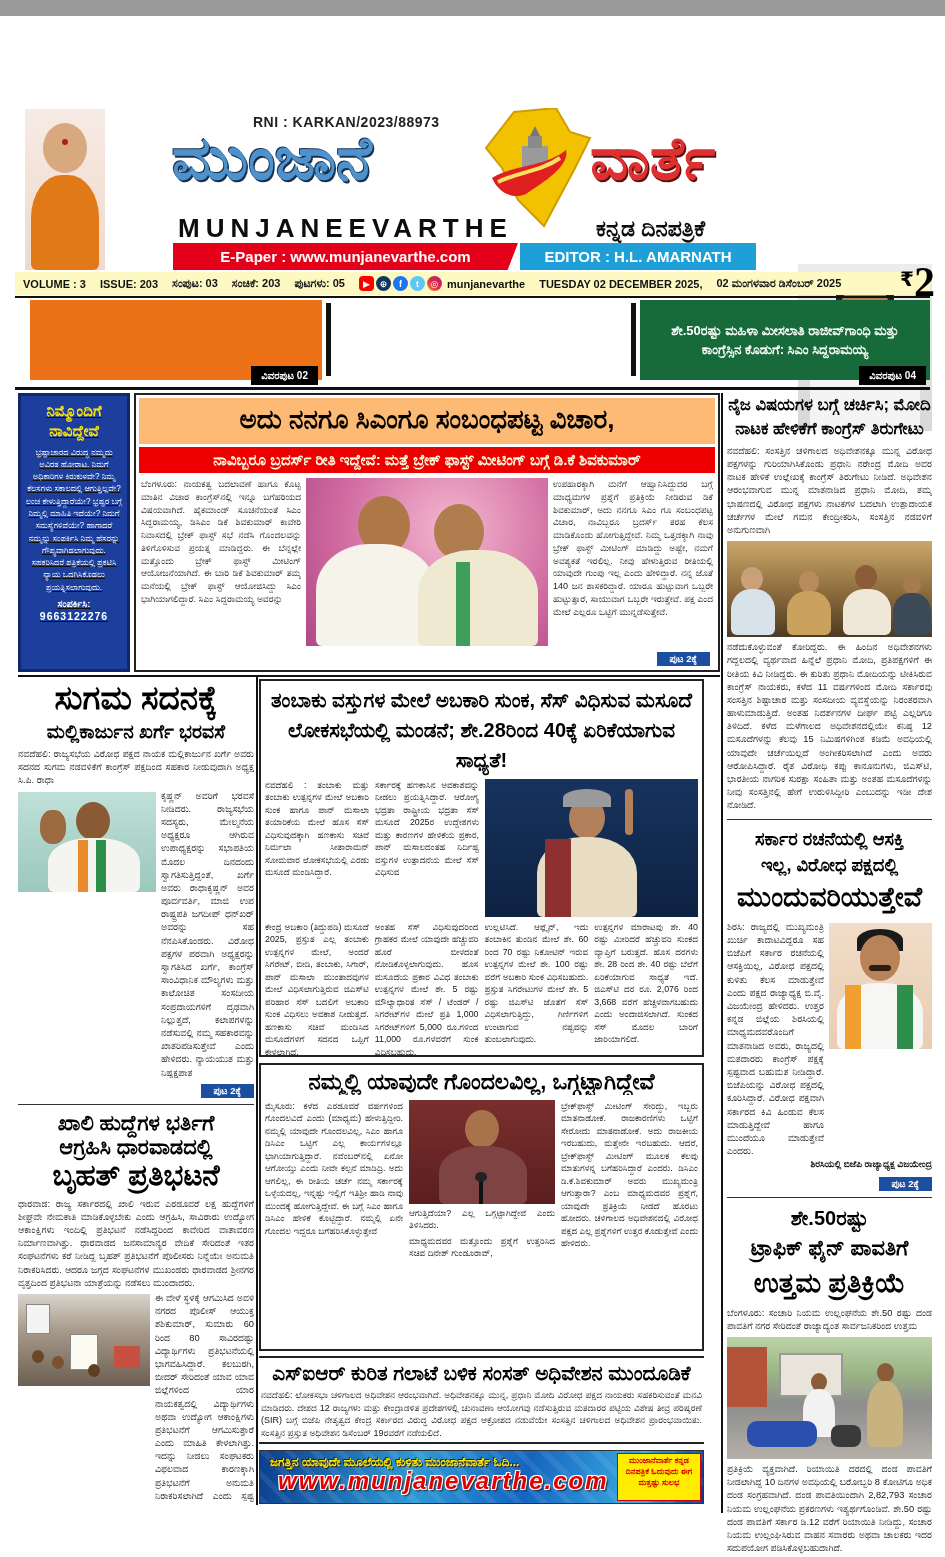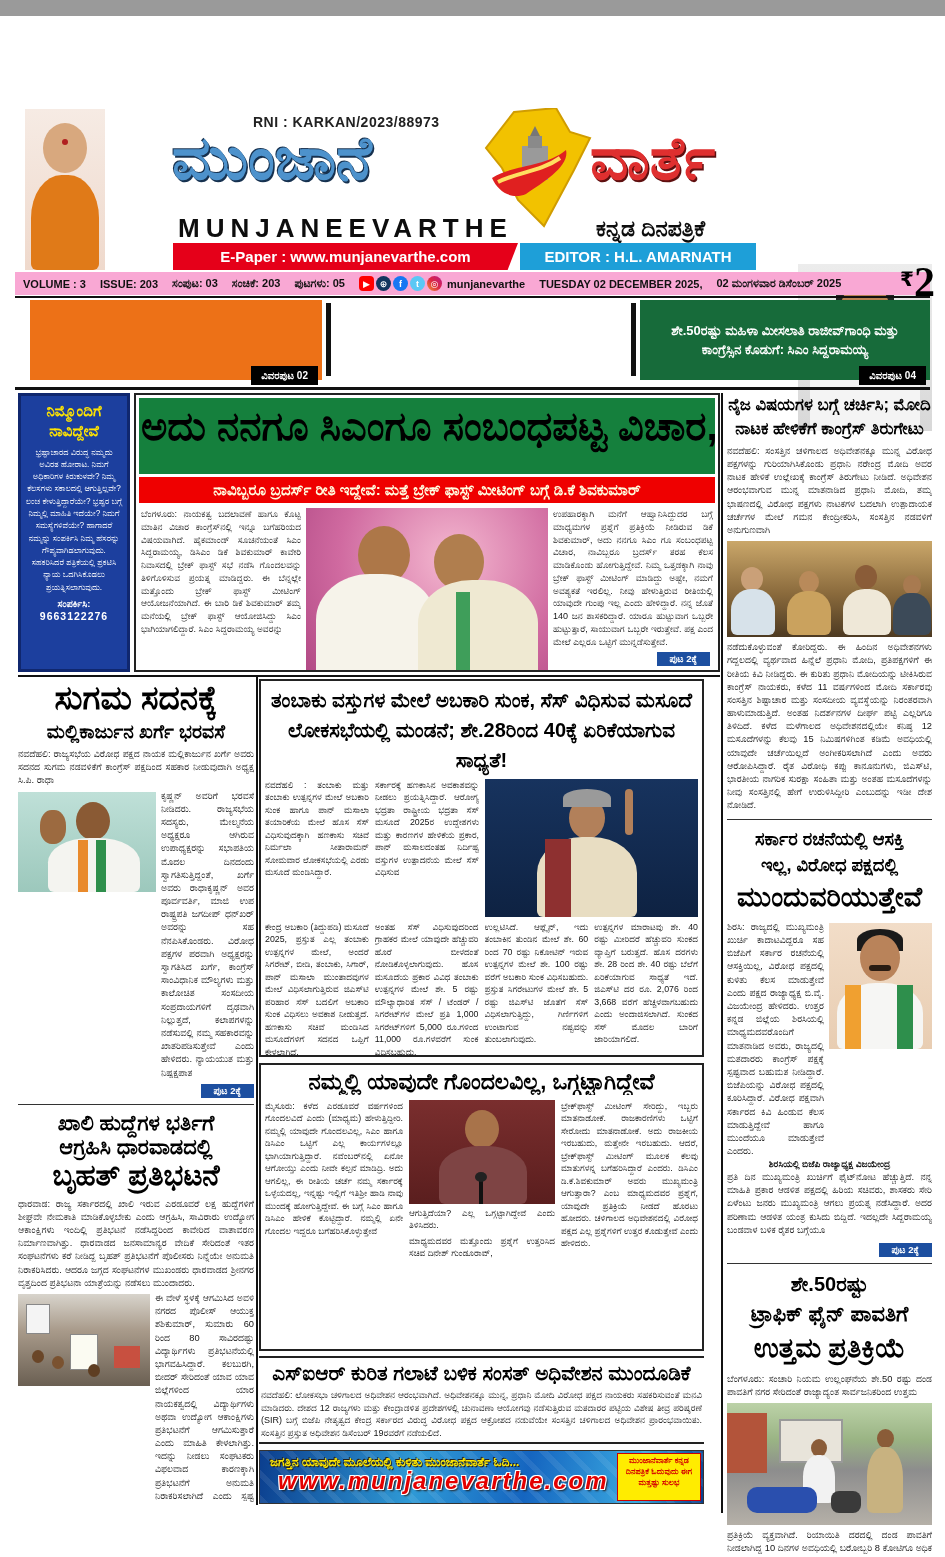--- a/index.html
+++ b/index.html
@@ -58,21 +58,21 @@
   <div class="abs" style="left:520px;top:227px;width:236px;height:27px;background:#1e9fd8;color:#fff;font-size:15px;font-weight:bold;
               display:flex;align-items:center;justify-content:center;">EDITOR : H.L. AMARNATH</div>
 
   <div class="abs photo" style="left:798px;top:87px;width:134px;height:167px;background:linear-gradient(180deg,#ececec,#d8d8d8);">
     <div class="abs" style="left:38px;top:8px;width:58px;height:30px;border-radius:50% 50% 0 0;background:#222;"></div>
     <div class="head" style="left:42px;top:18px;width:50px;height:58px;background:#b98253;"></div>
     <div class="abs" style="left:52px;top:56px;width:30px;height:8px;border-radius:4px;background:#3a2a20;"></div>
     <div class="torso" style="left:12px;top:78px;width:110px;height:89px;background:#f4f4f4;"></div>
   </div>
 
-  <div class="abs" style="left:15px;top:256px;width:915px;height:23px;background:#f9a8d4;display:flex;align-items:center;gap:14px;
+  <div class="abs" style="left:15px;top:256px;width:915px;height:23px;background:#fef9c3;display:flex;align-items:center;gap:14px;
               padding:0 8px;box-sizing:border-box;font-weight:bold;font-size:11px;color:#111;">
     <span>VOLUME : 3</span>
     <span>ISSUE: 203</span>
     <span>ಸಂಪುಟ: 03</span>
     <span>ಸಂಚಿಕೆ: 203</span>
     <span>ಪುಟಗಳು: 05</span>
     <span style="display:inline-flex;align-items:center;">
       <span class="ico" style="background:#ff0000;border-radius:4px;">▶</span>
       <span class="ico" style="background:#12355e;">⊕</span>
       <span class="ico" style="background:#1877f2;">f</span>
@@ -95,29 +95,29 @@
   <div class="abs" style="left:326px;top:287px;width:5px;height:73px;background:#111;"></div>
   <div class="abs" style="left:631px;top:287px;width:5px;height:73px;background:#111;"></div>
   <div class="promo" style="left:640px;width:290px;background:#176b3a;">
     <span>ಶೇ.50ರಷ್ಟು ಮಹಿಳಾ ಮೀಸಲಾತಿ ರಾಜೀವ್‌ಗಾಂಧಿ ಮತ್ತು ಕಾಂಗ್ರೆಸ್ಸಿನ ಕೊಡುಗೆ: ಸಿಎಂ ಸಿದ್ದರಾಮಯ್ಯ</span>
     <span class="tag-black">ವಿವರಪುಟ 04</span>
   </div>
 
   <div class="abs" style="left:15px;top:371px;width:915px;border-top:3px solid #111;"></div>
 
   <div class="abs" style="left:18px;top:377px;width:112px;height:279px;background:#1c3f9e;border:3px solid #10276e;box-sizing:border-box;
-              padding:5px 4px;text-align:center;overflow:hidden;">
+              padding:5px 4px;text-align:center;overflow:hidden;text-decoration:underline;">
     <div style="color:#ffe400;font-size:15px;font-weight:bold;line-height:1.35;">ನಿಮ್ಮೊಂದಿಗೆ ನಾವಿದ್ದೇವೆ</div>
     <div style="color:#fff;font-size:8.2px;line-height:1.5;margin-top:5px;">ಭ್ರಷ್ಟಾಚಾರದ ವಿರುದ್ಧ ನಮ್ಮದು ಅವಿರತ ಹೋರಾಟ. ನಿಮಗೆ ಅಧಿಕಾರಿಗಳ ಕಿರುಕುಳವೇ? ನಿಮ್ಮ ಕೆಲಸಗಳು ಸಕಾಲದಲ್ಲಿ ಆಗುತ್ತಿಲ್ಲವೇ? ಲಂಚ ಕೇಳುತ್ತಿದ್ದಾರೆಯೇ? ಭ್ರಷ್ಟರ ಬಗ್ಗೆ ನಿಮ್ಮಲ್ಲಿ ಮಾಹಿತಿ ಇದೆಯೇ? ನಿಮಗೆ ಸಮಸ್ಯೆಗಳಿವೆಯೇ? ಹಾಗಾದರೆ ನಮ್ಮನ್ನು ಸಂಪರ್ಕಿಸಿ ನಿಮ್ಮ ಹೆಸರನ್ನು ಗೌಪ್ಯವಾಗಿಡಲಾಗುವುದು. ಸಹಕರಿಸಿದರೆ ಪತ್ರಿಕೆಯಲ್ಲಿ ಪ್ರಕಟಿಸಿ ನ್ಯಾಯ ಒದಗಿಸಿಕೊಡಲು ಪ್ರಯತ್ನಿಸಲಾಗುವುದು.</div>
     <div style="color:#fff;font-size:9.5px;font-weight:bold;margin-top:4px;">ಸಂಪರ್ಕಿಸಿ:</div>
     <div style="color:#fff;font-size:10.5px;font-weight:bold;letter-spacing:1px;">9663122276</div>
   </div>
 
   <div class="abs" style="left:134px;top:377px;width:586px;height:279px;border:2px solid #222;box-sizing:border-box;overflow:hidden;">
-    <div class="hl" style="margin:3px;background:#15803d;font-size:40px;padding:6px 2px 24px;white-space:nowrap;overflow:hidden;">ಅದು ನನಗೂ ಸಿಎಂಗೂ ಸಂಬಂಧಪಟ್ಟ ವಿಚಾರ,</div>
+    <div class="hl" style="margin:3px;background:#fdba74;font-size:26px;padding:6px 2px 9px;white-space:nowrap;overflow:hidden;">ಅದು ನನಗೂ ಸಿಎಂಗೂ ಸಂಬಂಧಪಟ್ಟ ವಿಚಾರ,</div>
     <div class="hl" style="margin:0 3px;background:#ef0000;color:#fffde0;font-size:15px;padding:4px 2px;white-space:nowrap;overflow:hidden;">ನಾವಿಬ್ಬರೂ ಬ್ರದರ್ಸ್ ರೀತಿ ಇದ್ದೇವೆ: ಮತ್ತೆ ಬ್ರೇಕ್ ಫಾಸ್ಟ್ ಮೀಟಿಂಗ್ ಬಗ್ಗೆ ಡಿ.ಕೆ ಶಿವಕುಮಾರ್</div>
     <div style="display:flex;gap:5px;padding:5px 5px 0;">
       <div class="body-txt" style="flex:0 0 160px;height:168px;font-size:9px;">ಬೆಂಗಳೂರು: ನಾಯಕತ್ವ ಬದಲಾವಣೆ ಹಾಗೂ ಕೊಟ್ಟ ಮಾತಿನ ವಿಚಾರ ಕಾಂಗ್ರೆಸ್‌ನಲ್ಲಿ ಇನ್ನೂ ಬಗೆಹರಿಯದ ವಿಷಯವಾಗಿದೆ. ಹೈಕಮಾಂಡ್ ಸೂಚನೆಯಂತೆ ಸಿಎಂ ಸಿದ್ದರಾಮಯ್ಯ, ಡಿಸಿಎಂ ಡಿಕೆ ಶಿವಕುಮಾರ್ ಕಾವೇರಿ ನಿವಾಸದಲ್ಲಿ ಬ್ರೇಕ್ ಫಾಸ್ಟ್ ಸಭೆ ನಡೆಸಿ ಗೊಂದಲವನ್ನು ತಿಳಿಗೊಳಿಸುವ ಪ್ರಯತ್ನ ಮಾಡಿದ್ದರು. ಈ ಬೆನ್ನಲ್ಲೇ ಮತ್ತೊಂದು ಬ್ರೇಕ್ ಫಾಸ್ಟ್ ಮೀಟಿಂಗ್ ಆಯೋಜನೆಯಾಗಿದೆ. ಈ ಬಾರಿ ಡಿಕೆ ಶಿವಕುಮಾರ್ ತಮ್ಮ ಮನೆಯಲ್ಲಿ ಬ್ರೇಕ್ ಫಾಸ್ಟ್ ಆಯೋಜಿಸಿದ್ದು ಸಿಎಂ ಭಾಗಿಯಾಗಲಿದ್ದಾರೆ. ಸಿಎಂ ಸಿದ್ದರಾಮಯ್ಯ ಅವರನ್ನು</div>
       <div class="photo" style="flex:0 0 242px;height:168px;background:radial-gradient(circle at 60% 30%,#f4b8d0,#d06aa0 60%,#b04884);">
         <div class="head" style="left:52px;top:18px;width:52px;height:58px;background:#ad7748;"></div>
         <div class="torso" style="left:10px;top:66px;width:120px;height:102px;background:#f6f3ea;"></div>
         <div class="head" style="left:128px;top:26px;width:50px;height:56px;background:#b07e4e;"></div>
         <div class="torso" style="left:112px;top:72px;width:120px;height:96px;background:#efe9d2;"></div>
         <div class="abs" style="left:150px;top:84px;width:14px;height:84px;background:#3f9e5a;"></div>
       </div>
@@ -162,22 +162,21 @@
         <div class="photo" style="float:right;width:103px;height:126px;margin:2px 0 2px 5px;background:linear-gradient(180deg,#f2ddc8,#e8cdb2);">
           <div class="abs" style="left:28px;top:6px;width:46px;height:22px;border-radius:50% 50% 0 0;background:#1a1a1a;"></div>
           <div class="head" style="left:31px;top:12px;width:40px;height:46px;background:#b9835a;"></div>
           <div class="abs" style="left:40px;top:42px;width:22px;height:6px;border-radius:3px;background:#2a1c12;"></div>
           <div class="torso" style="left:8px;top:60px;width:86px;height:66px;background:#f6f6f4;"></div>
           <div class="abs" style="left:16px;top:62px;width:16px;height:64px;background:#f0a030;"></div>
           <div class="abs" style="left:68px;top:62px;width:16px;height:64px;background:#2e8f4c;"></div>
         </div>
         <div class="body-txt">ಶಿರಸಿ: ರಾಜ್ಯದಲ್ಲಿ ಮುಖ್ಯಮಂತ್ರಿ ಖುರ್ಚಿ ಕಾದಾಟವಿದ್ದರೂ ಸಹ ಬಿಜೆಪಿಗೆ ಸರ್ಕಾರ ರಚನೆಯಲ್ಲಿ ಆಸಕ್ತಿಯಿಲ್ಲ, ವಿರೋಧ ಪಕ್ಷದಲ್ಲಿ ಕುಳಿತು ಕೆಲಸ ಮಾಡುತ್ತೇವೆ ಎಂದು ಪಕ್ಷದ ರಾಜ್ಯಾಧ್ಯಕ್ಷ ಬಿ.ವೈ. ವಿಜಯೇಂದ್ರ ಹೇಳಿದರು. ಉತ್ತರ ಕನ್ನಡ ಜಿಲ್ಲೆಯ ಶಿರಸಿಯಲ್ಲಿ ಮಾಧ್ಯಮದವರೊಂದಿಗೆ ಮಾತನಾಡಿದ ಅವರು, ರಾಜ್ಯದಲ್ಲಿ ಮತದಾರರು ಕಾಂಗ್ರೆಸ್ ಪಕ್ಷಕ್ಕೆ ಸ್ಪಷ್ಟವಾದ ಬಹುಮತ ನೀಡಿದ್ದಾರೆ. ಬಿಜೆಪಿಯನ್ನು ವಿರೋಧ ಪಕ್ಷದಲ್ಲಿ ಕೂರಿಸಿದ್ದಾರೆ. ವಿರೋಧ ಪಕ್ಷವಾಗಿ ಸರ್ಕಾರದ ಕಿವಿ ಹಿಂಡುವ ಕೆಲಸ ಮಾಡುತ್ತಿದ್ದೇವೆ ಹಾಗೂ ಮುಂದೆಯೂ ಮಾಡುತ್ತೇವೆ ಎಂದರು.</div>
       </div>
-      <div class="body-txt" style="text-align:center;font-weight:bold;font-size:9px;">ಶಿರಸಿಯಲ್ಲಿ ಬಿಜೆಪಿ ರಾಜ್ಯಾಧ್ಯಕ್ಷ ವಿಜಯೇಂದ್ರ</div>
-      <div class="body-txt">ಪ್ರತಿ ದಿನ ಮುಖ್ಯಮಂತ್ರಿ ಖುರ್ಚಿಗೆ ಫೈಟ್‌ನೋಟ ಹೆಚ್ಚುತ್ತಿದೆ. ನನ್ನ ಮಾಹಿತಿ ಪ್ರಕಾರ ಆಡಳಿತ ಪಕ್ಷದಲ್ಲಿ ಹಿರಿಯ ಸಚಿವರು, ಶಾಸಕರು ಸೇರಿ ಏಳೆಂಟು ಜನರು ಮುಖ್ಯಮಂತ್ರಿ ಆಗಲು ಪ್ರಯತ್ನ ನಡೆಸಿದ್ದಾರೆ. ಅದರ ಪರಿಣಾಮ ಆಡಳಿತ ಯಂತ್ರ ಕುಸಿದು ಬಿದ್ದಿದೆ. ಇದಲ್ಲದೇ ಸಿದ್ದರಾಮಯ್ಯ ಬಂಡವಾಳ ಬಳಿಕ ರೈತರ ಬಗ್ಗೆಯೂ</div>
+      <div class="body-txt" style="text-align:right;font-weight:bold;font-size:9px;">ಶಿರಸಿಯಲ್ಲಿ ಬಿಜೆಪಿ ರಾಜ್ಯಾಧ್ಯಕ್ಷ ವಿಜಯೇಂದ್ರ</div>
       <div style="text-align:right;margin-top:2px;">
         <span class="tag-blue">ಪುಟ 2ಕ್ಕೆ</span>
       </div>
     </div>
 
     <div class="divider"></div>
 
     <div>
       <div class="rcol-head" style="font-size:20px;">ಶೇ.50ರಷ್ಟು</div>
       <div class="rcol-head" style="font-size:21px;">ಟ್ರಾಫಿಕ್ ಫೈನ್ ಪಾವತಿಗೆ</div>

